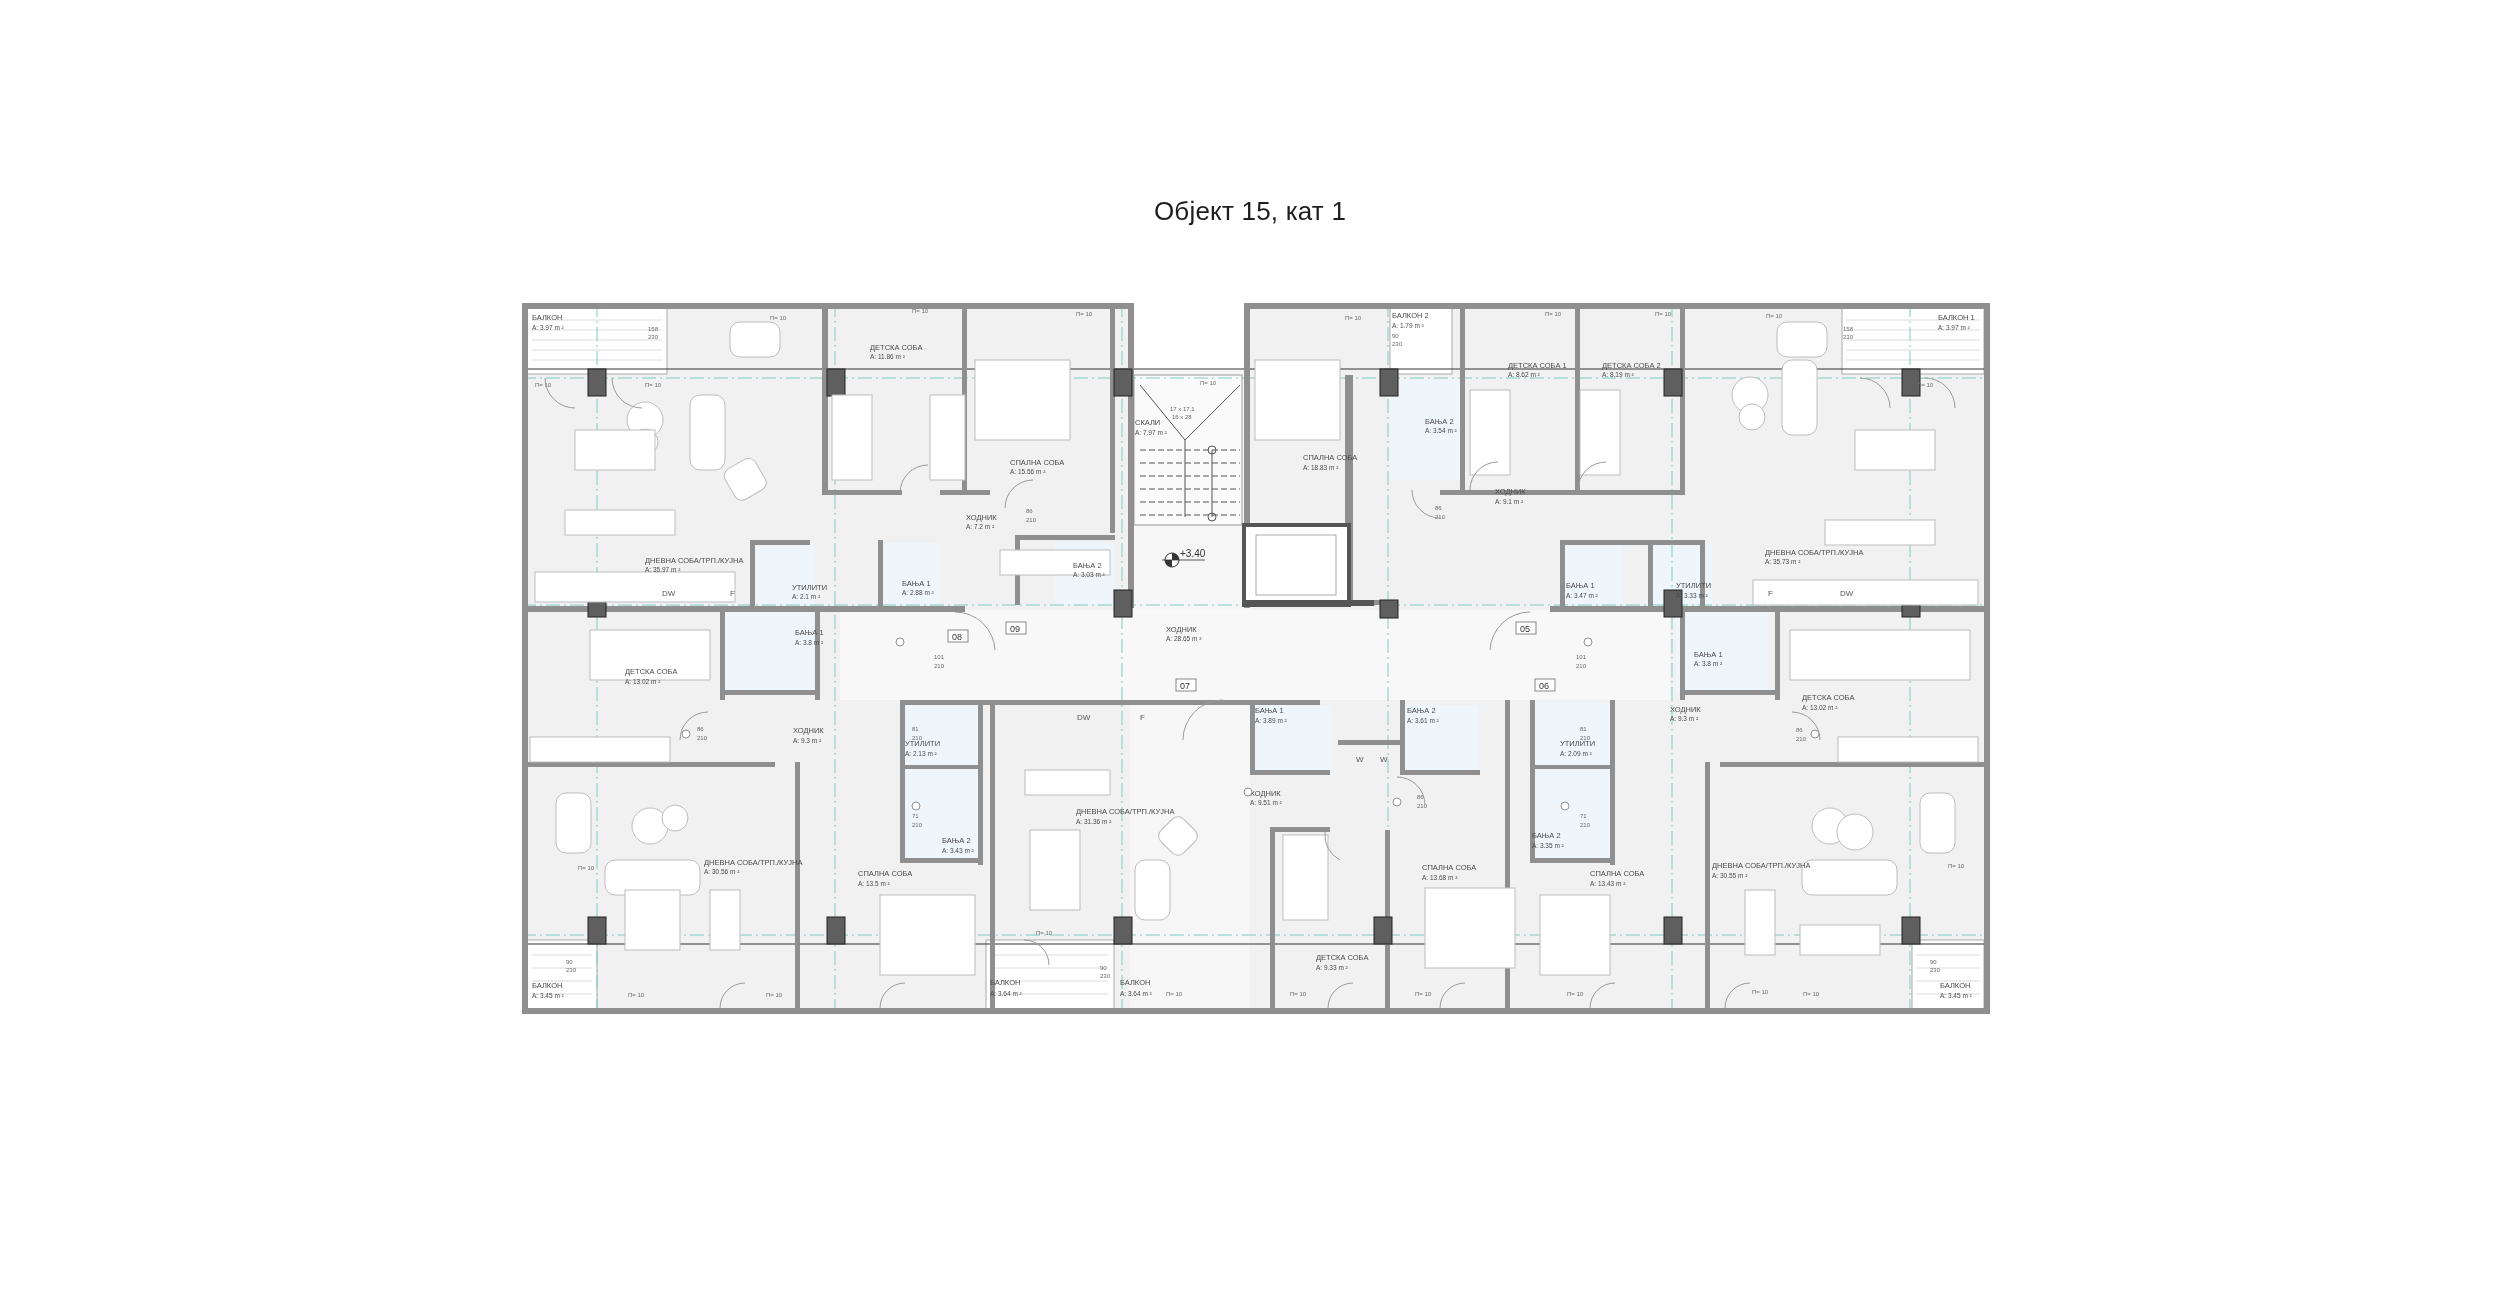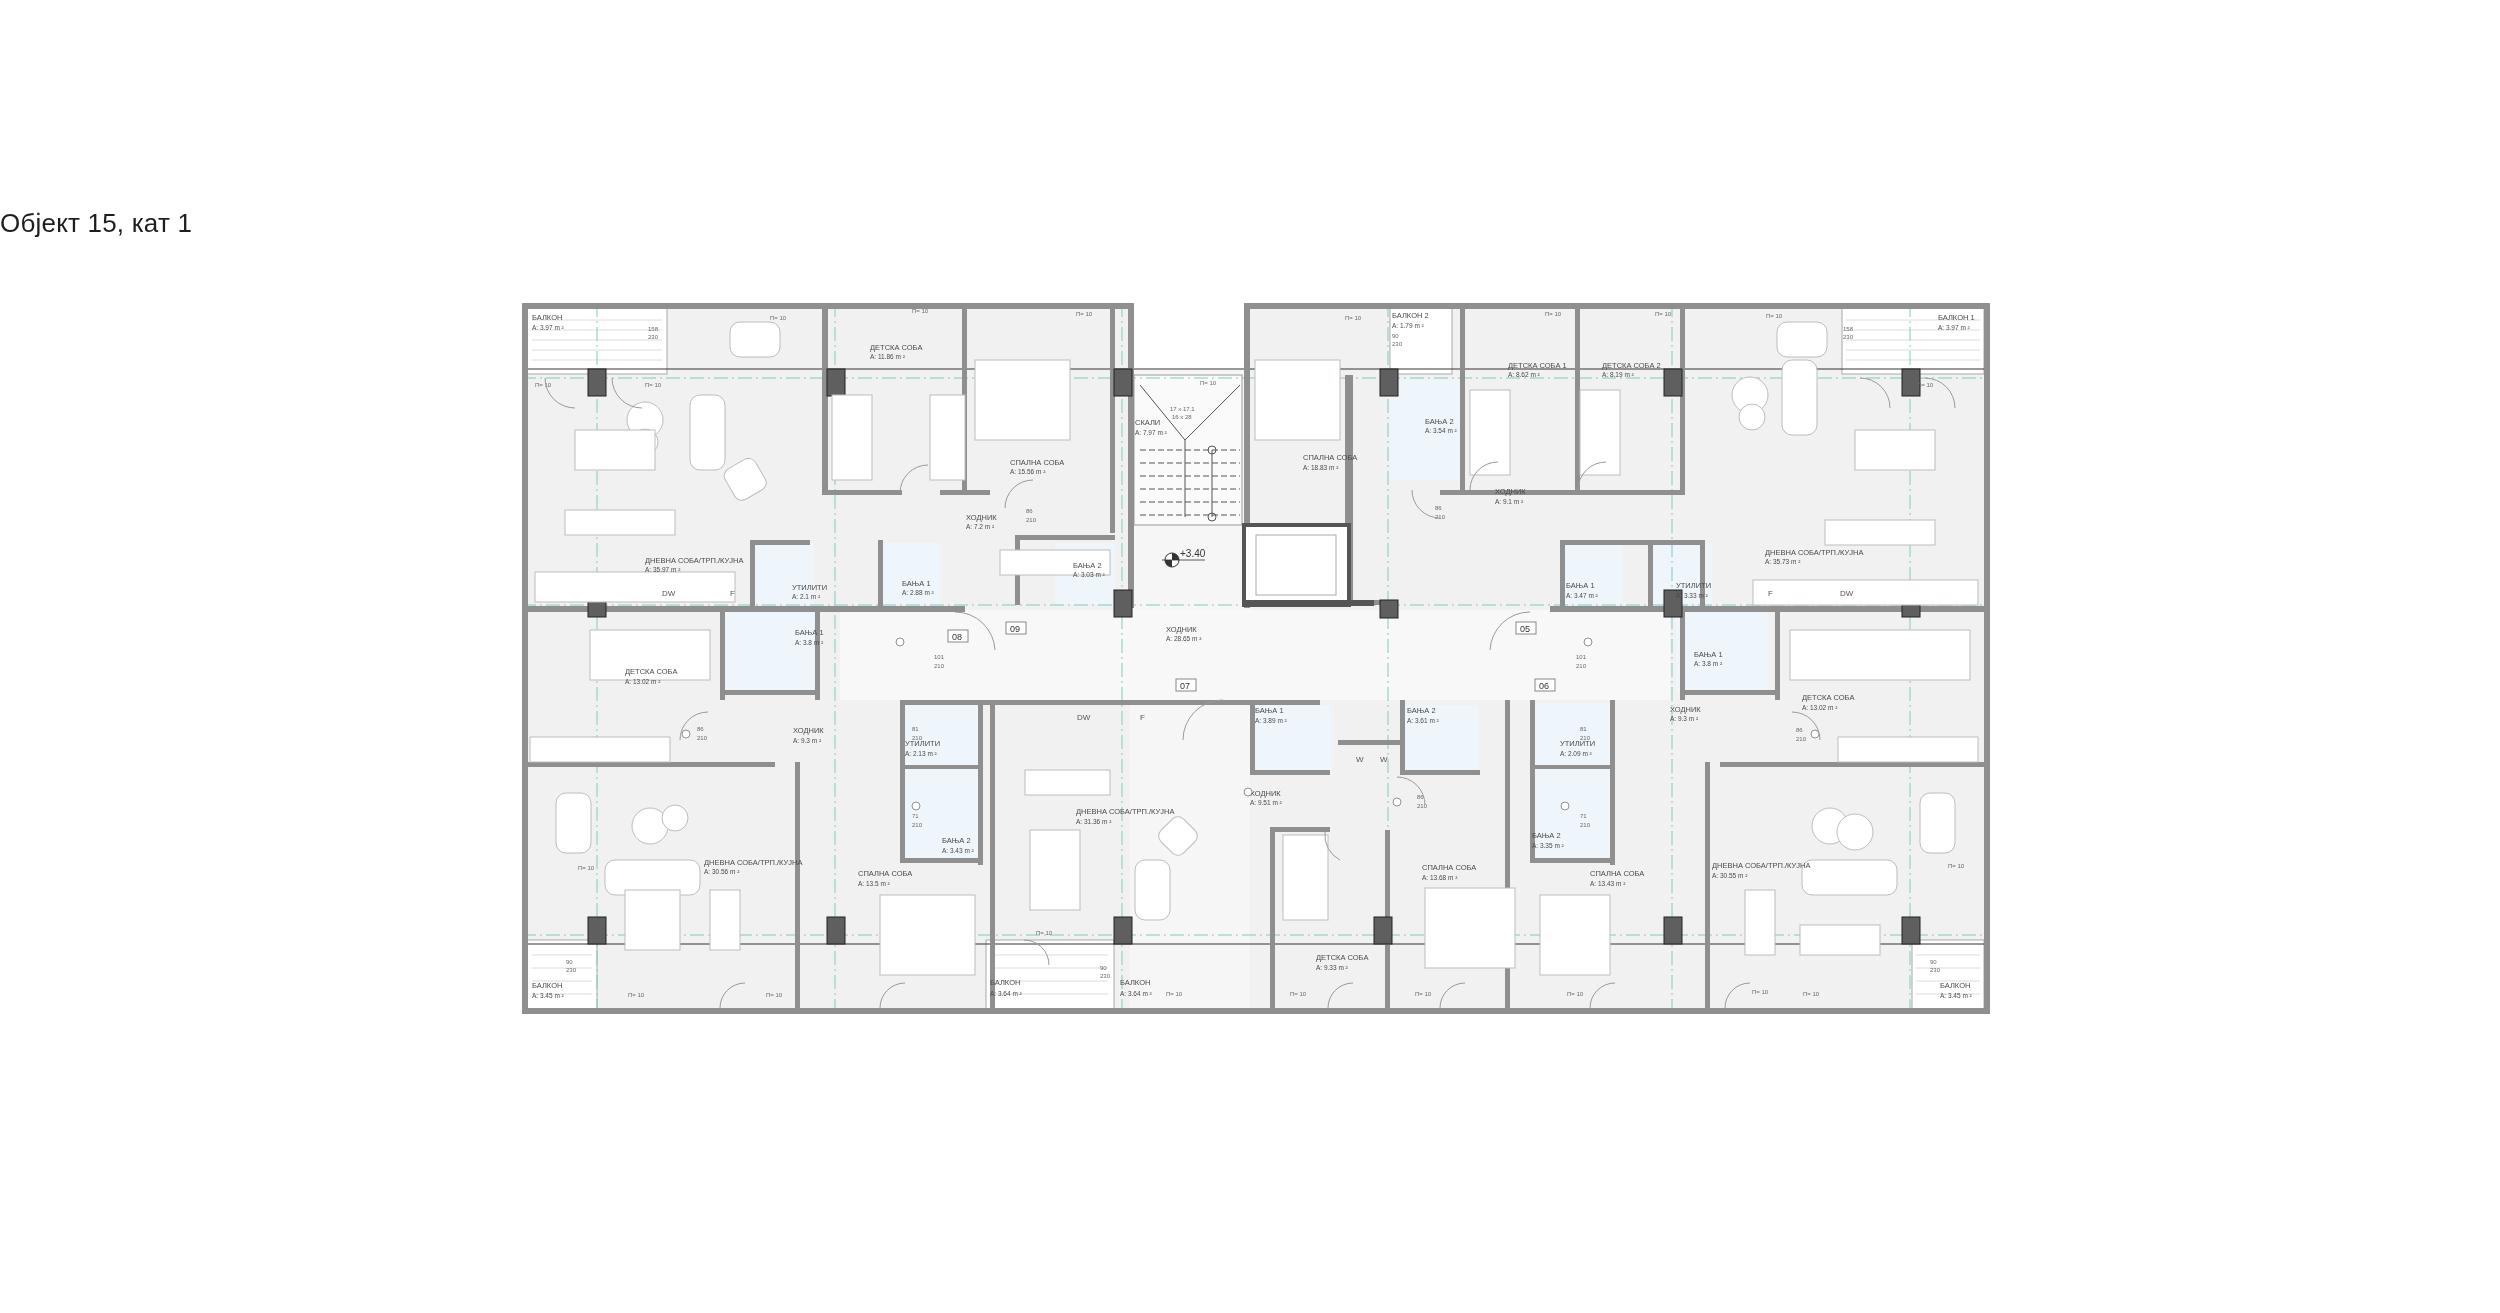--- a/index.html
+++ b/index.html
@@ -1,17 +1,17 @@
 <!DOCTYPE html>
 <html><head>
 <meta charset="utf-8">
 <style>
   html, body { margin:0; padding:0; background:#ffffff; }
   body { width:2500px; height:1313px; position:relative; overflow:hidden; font-family:"Liberation Sans", "DejaVu Sans", sans-serif; }
-  .title { position:absolute; left:0; top:208px; width:2500px; text-align:left; font-size:26px; color:#1e1e1e; font-weight:500; letter-spacing:0.2px; }
+  .title { position:absolute; left:0; top:196px; width:2500px; text-align:center; font-size:26px; color:#1e1e1e; font-weight:500; letter-spacing:0.2px; }
   .plan { position:absolute; left:0; top:0; }
   .room-label { font-family:"Liberation Sans", sans-serif; font-size:7.5px; fill:#4a4a4a; }
   .room-area { font-family:"Liberation Sans", sans-serif; font-size:6.5px; fill:#4a4a4a; }
   .small { font-family:"Liberation Sans", sans-serif; font-size:6px; fill:#6a6a6a; }
   .tag { font-family:"Liberation Sans", sans-serif; font-size:9px; fill:#333; }
   .elev { font-family:"Liberation Sans", sans-serif; font-size:10px; fill:#333; }
   .app { font-family:"Liberation Sans", sans-serif; font-size:8px; fill:#555; }
 </style>
 </head>
 <body>

